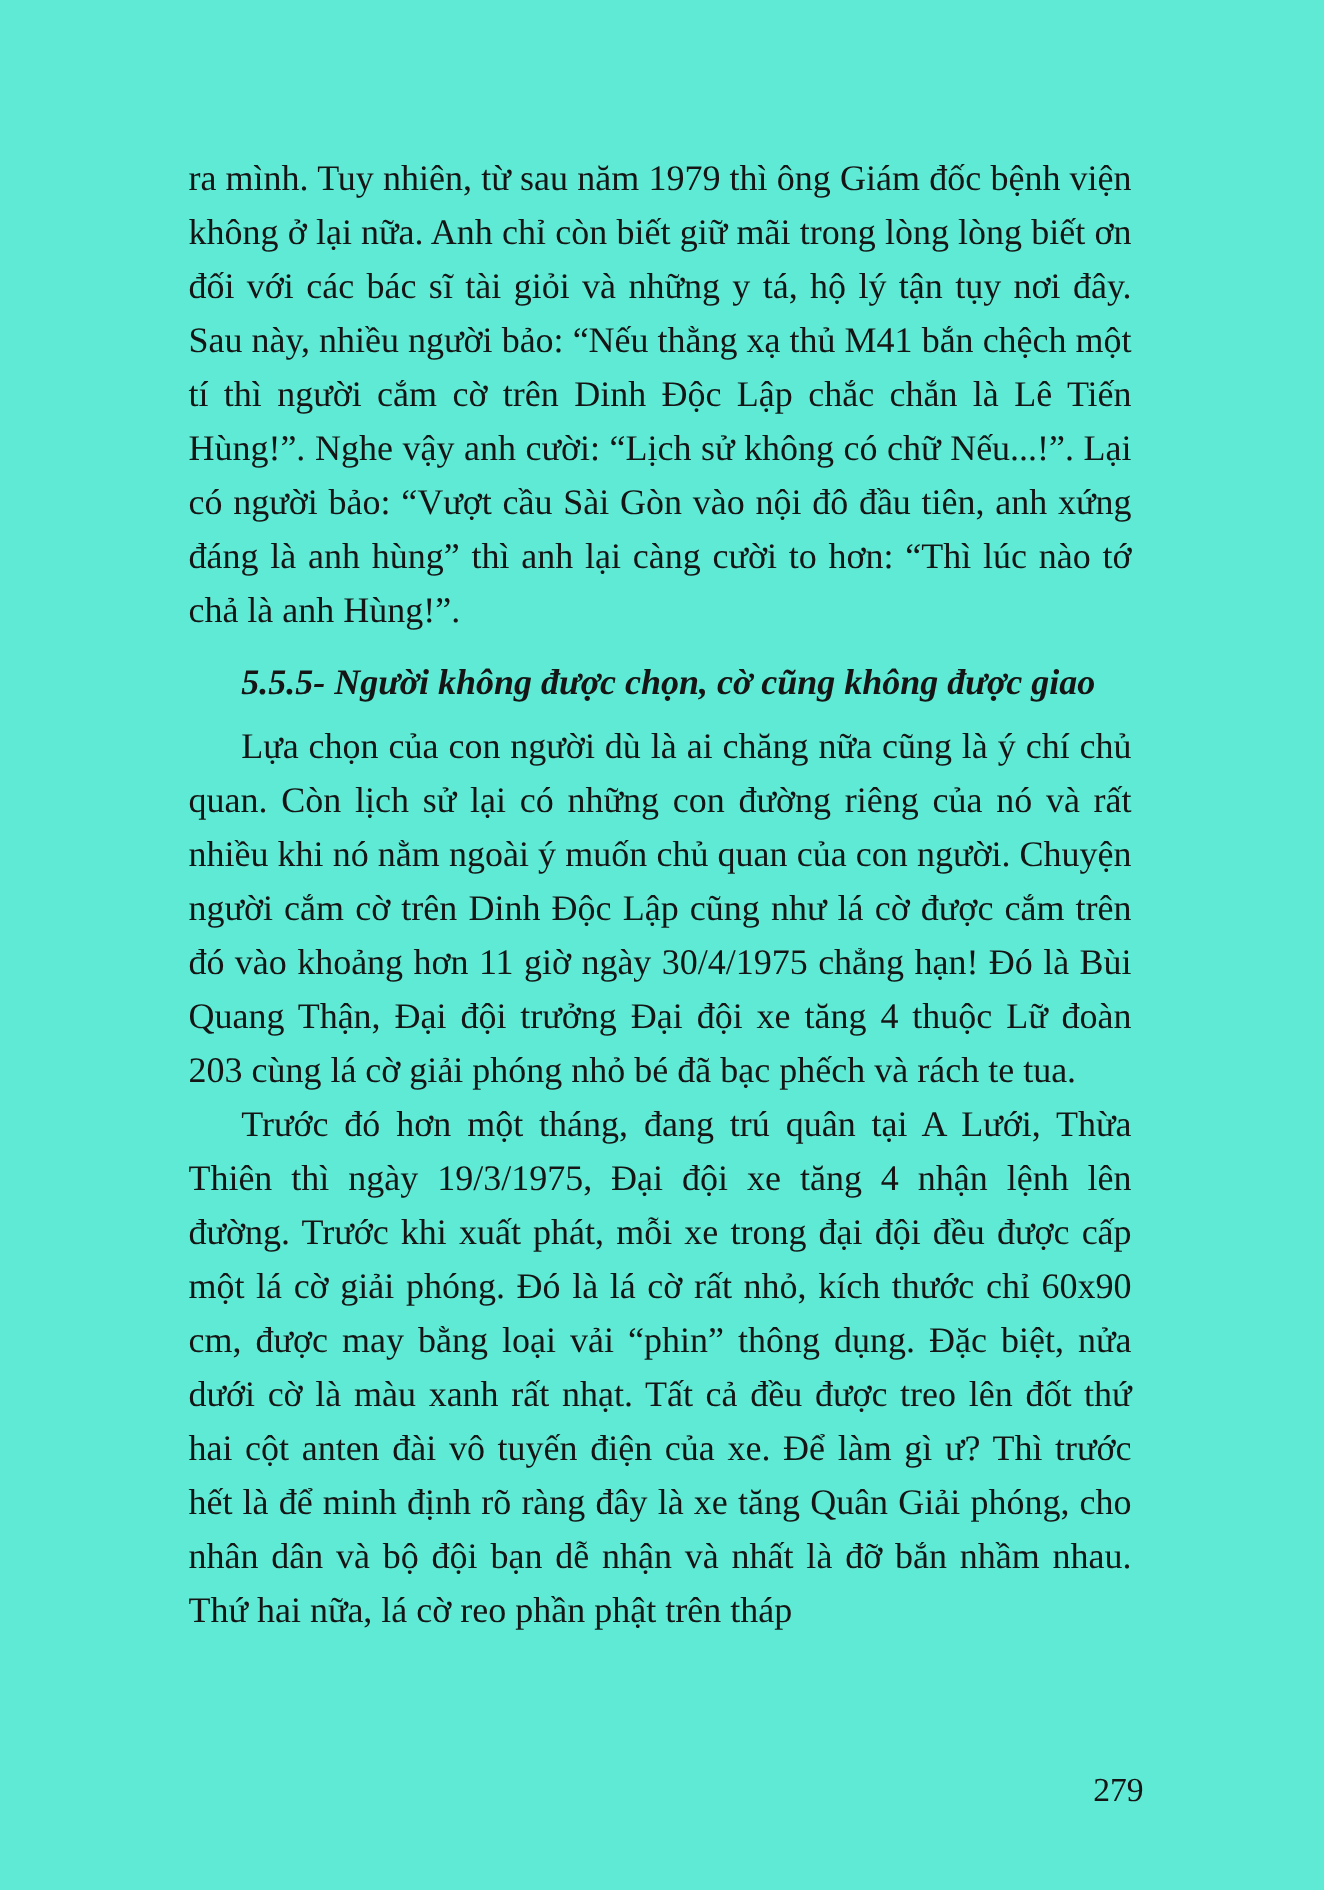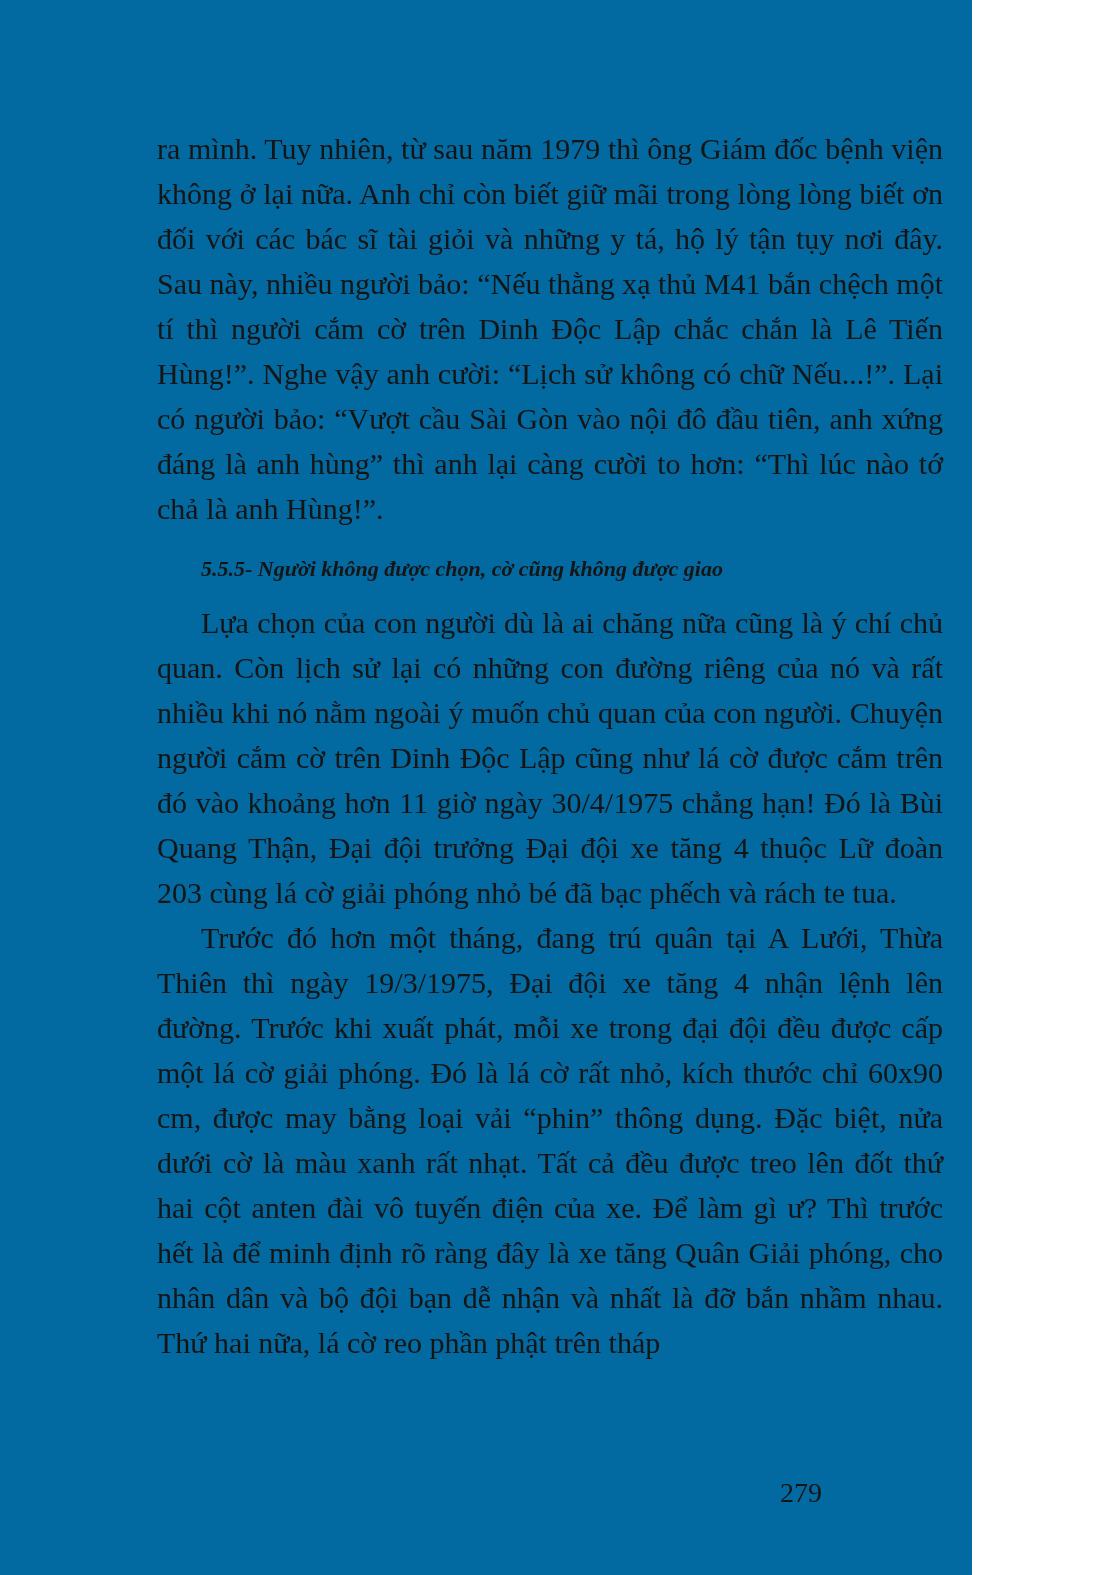--- a/index.html
+++ b/index.html
@@ -9,44 +9,44 @@
   body {
     width: 1103px;
     height: 1575px;
     background: #ffffff;
     font-family: "Liberation Serif", "DejaVu Serif", serif;
     color: #151515;
     overflow: hidden;
   }
   .page {
     position: relative;
-    width: 972px;
+    width: 1103px;
     height: 1575px;
-    background: #0369a1;
+    background: #5eead4;
   }
   .text-block {
     position: absolute;
     top: 126px;
     left: 157px;
     width: 786px;
     font-size: 30px;
     line-height: 45px;
     text-align: justify;
     text-justify: inter-word;
   }
   .para {
     margin: 0;
     text-indent: 44px;
   }
   .para.no-indent {
     text-indent: 0;
   }
   .section-heading {
     margin: 15px 0 9px 0;
-    font-size: 22px;
+    font-size: 30px;
     line-height: 45px;
     font-weight: bold;
     font-style: italic;
     text-indent: 44px;
     text-align: left;
   }
   .page-number {
     position: absolute;
     right: 150px;
     bottom: 68px;

